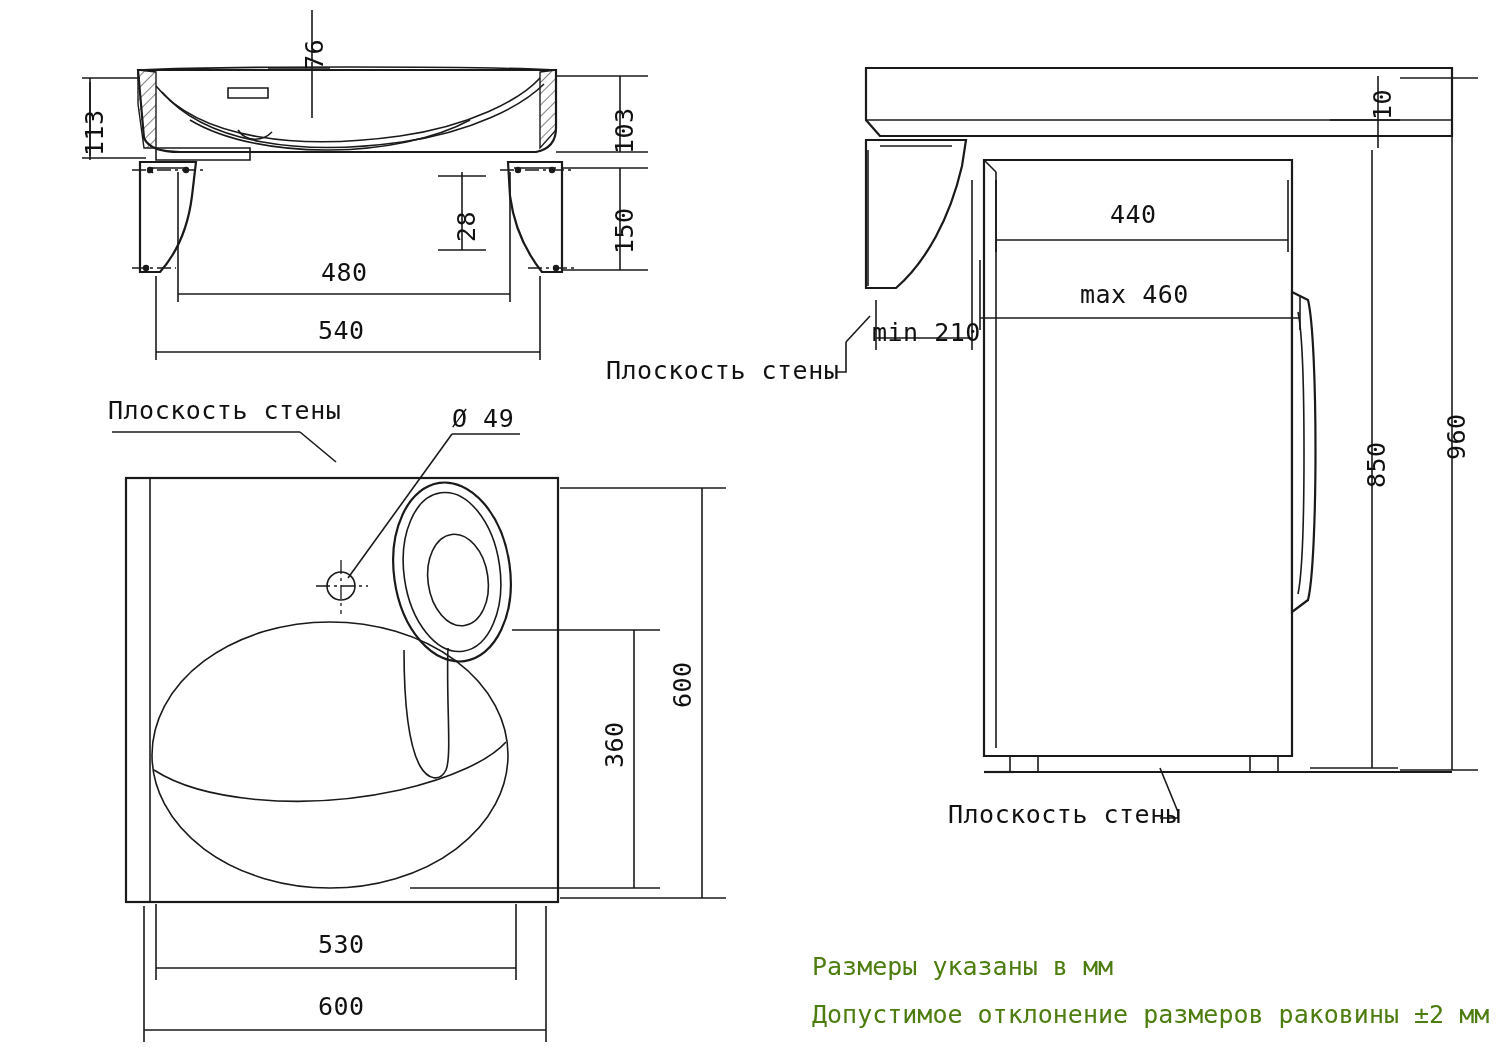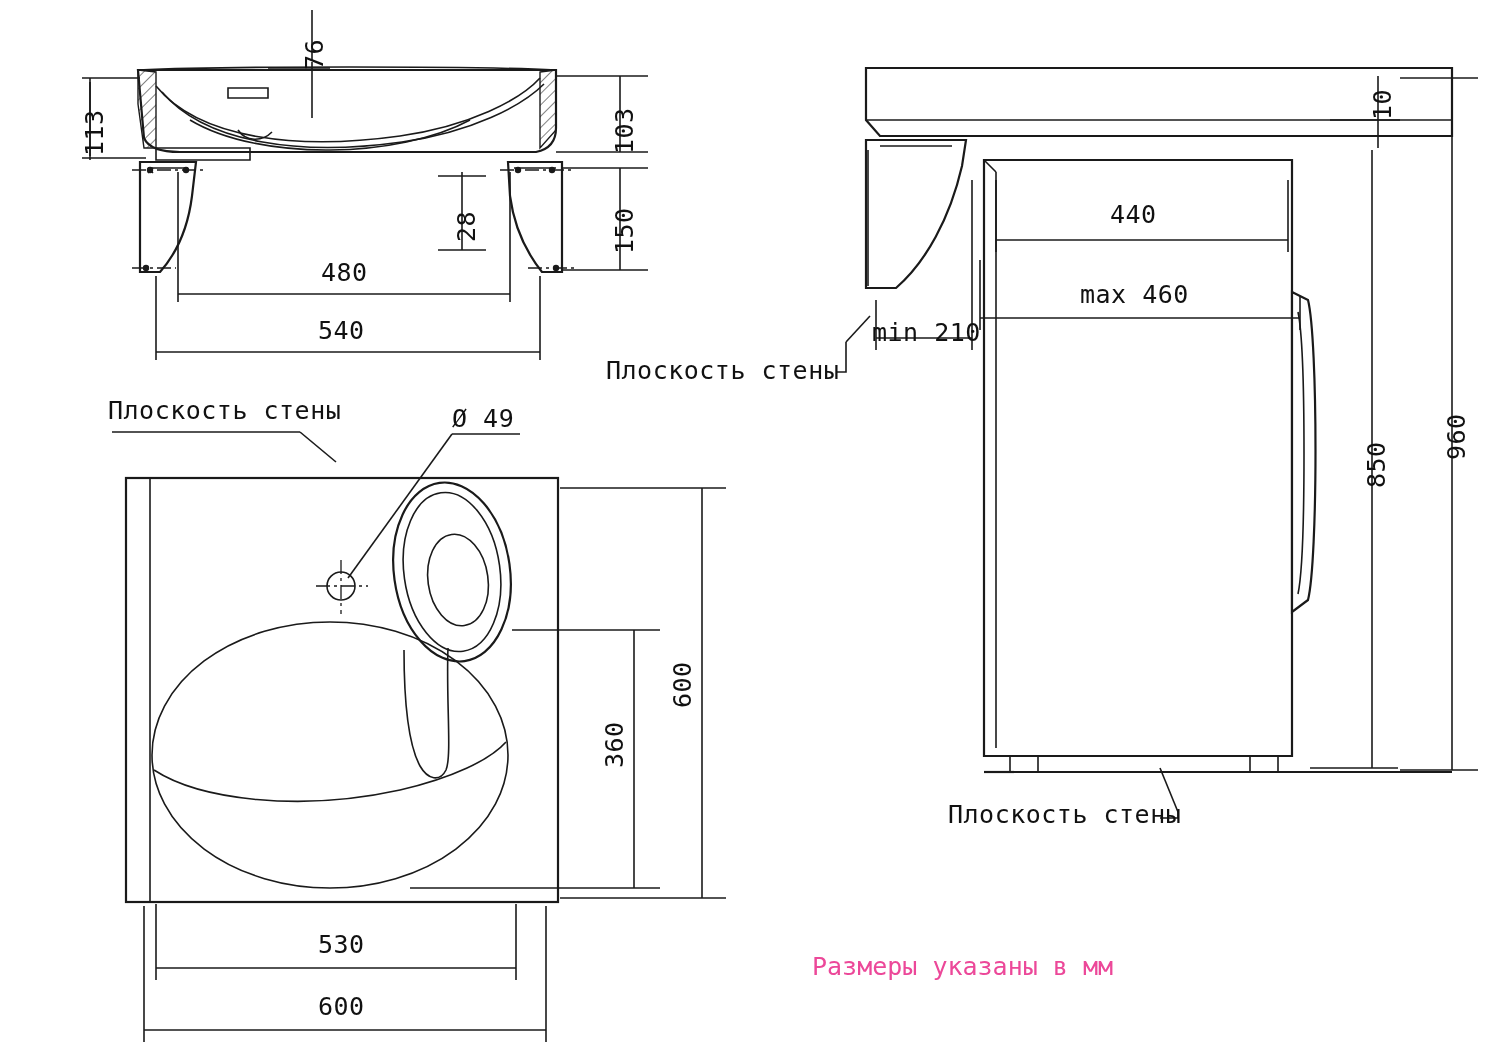--- a/index.html
+++ b/index.html
@@ -1,21 +1,21 @@
 <!DOCTYPE html>
 <html><head>
 <meta charset="utf-8">
 <style>
   html,body{margin:0;padding:0;background:#ffffff;}
   body{width:1500px;height:1061px;position:relative;overflow:hidden;
        font-family:"DejaVu Sans Mono", monospace;color:#000;}
   .sheet{position:absolute;left:0;top:0;width:1500px;height:1061px;}
   .lbl{position:absolute;font-size:25px;letter-spacing:.5px;white-space:nowrap;color:#111;}
   .lbl.v{transform-origin:0 0;}
-  .note{position:absolute;font-size:25px;white-space:nowrap;color:#ec4899;}
+  .note{position:absolute;font-size:25px;white-space:nowrap;color:#4d7c0f;}
   svg{position:absolute;left:0;top:0;}
   .ln{stroke:#1a1a1a;fill:none;}
   .thin{stroke-width:1.6;}
   .med{stroke-width:2.2;}
   .cen{stroke-dasharray:14 4 3 4;stroke-width:1.3;}
   .fillw{fill:#ffffff;}
   .hatchbox{fill:url(#hatch);}
 </style>
 </head>
 <body>
@@ -225,14 +225,15 @@
   <div class="lbl" style="left:606px;top:356px;">Плоскость стены</div>
   <div class="lbl v" style="left:1368px;top:82px;transform:rotate(-90deg) translate(-38px,0);">10</div>
   <div class="lbl" style="left:1110px;top:200px;">440</div>
   <div class="lbl" style="left:1080px;top:280px;text-align:right;">max 460</div>
   <div class="lbl" style="left:872px;top:318px;">min 210</div>
   <div class="lbl v" style="left:1362px;top:420px;transform:rotate(-90deg) translate(-68px,0);">850</div>
   <div class="lbl v" style="left:1442px;top:392px;transform:rotate(-90deg) translate(-68px,0);">960</div>
   <div class="lbl" style="left:948px;top:800px;">Плоскость стены</div>
 
   <div class="note" style="left:812px;top:952px;">Размеры указаны в мм</div>
+  <div class="note" style="left:812px;top:1000px;">Допустимое отклонение размеров раковины ±2 мм</div>
 
 </div>
 
 </body></html>

